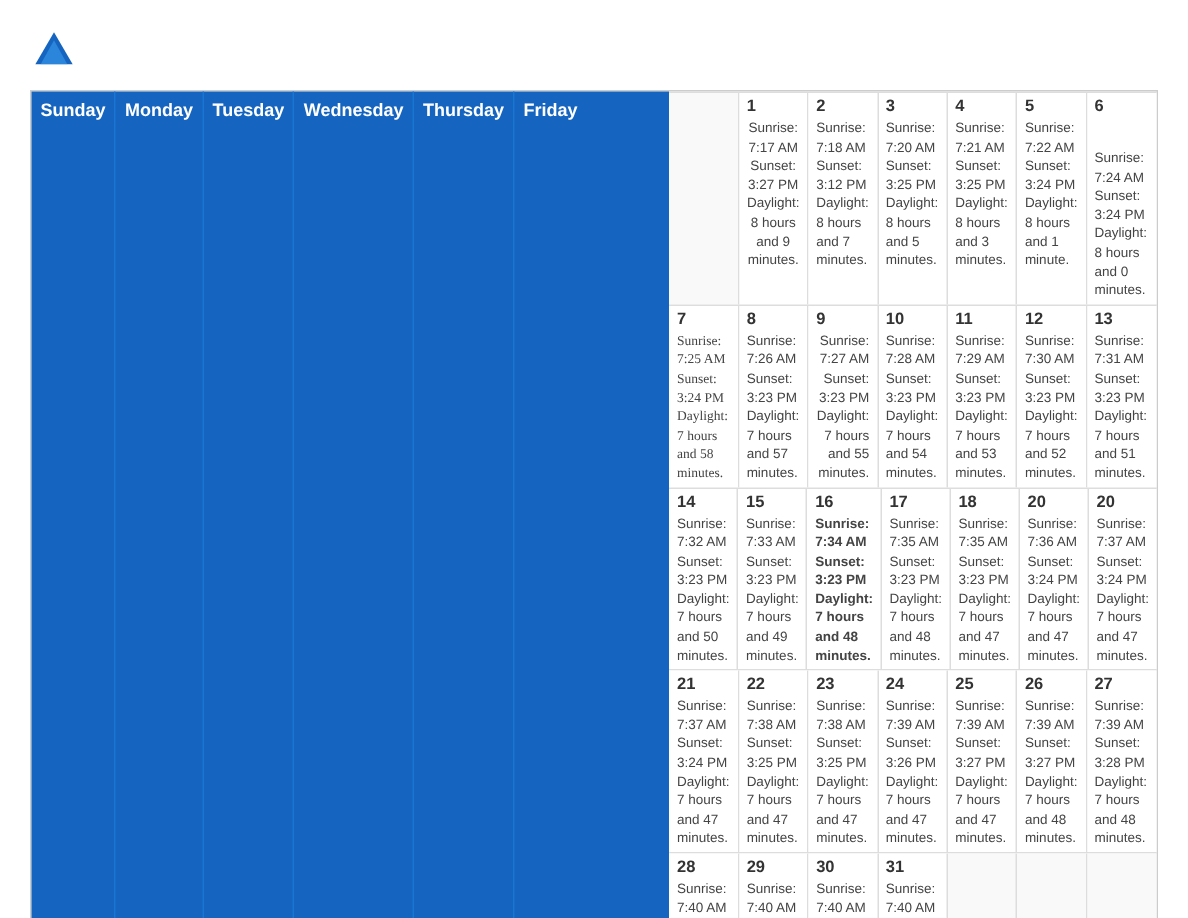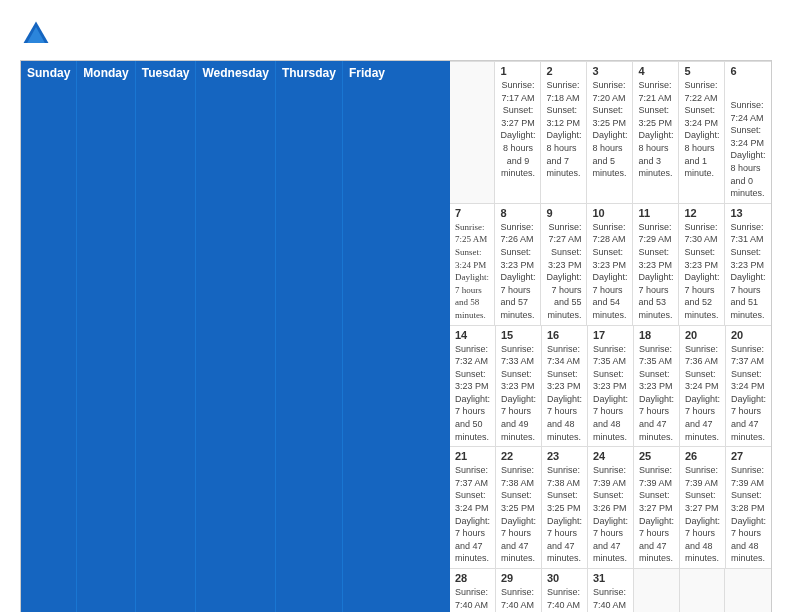--- a/index.html
+++ b/index.html
@@ -242,21 +242,21 @@
           </div>
           <div class="cal-cell">
             <div class="day-num">15</div>
             <div class="day-info" style="white-space: pre-line;">Sunrise: 7:33 AM
 Sunset: 3:23 PM
 Daylight: 7 hours
 and 49 minutes.</div>
           </div>
           <div class="cal-cell">
             <div class="day-num">16</div>
-            <div class="day-info" style="white-space: pre-line;">Sunrise: 7:34 AM
+            <div class="day-info" style="white-space: pre-line; font-weight: bold;">Sunrise: 7:34 AM
 Sunset: 3:23 PM
 Daylight: 7 hours
 and 48 minutes.</div>
           </div>
           <div class="cal-cell">
             <div class="day-num">17</div>
             <div class="day-info" style="white-space: pre-line;">Sunrise: 7:35 AM
 Sunset: 3:23 PM
 Daylight: 7 hours
 and 48 minutes.</div>

